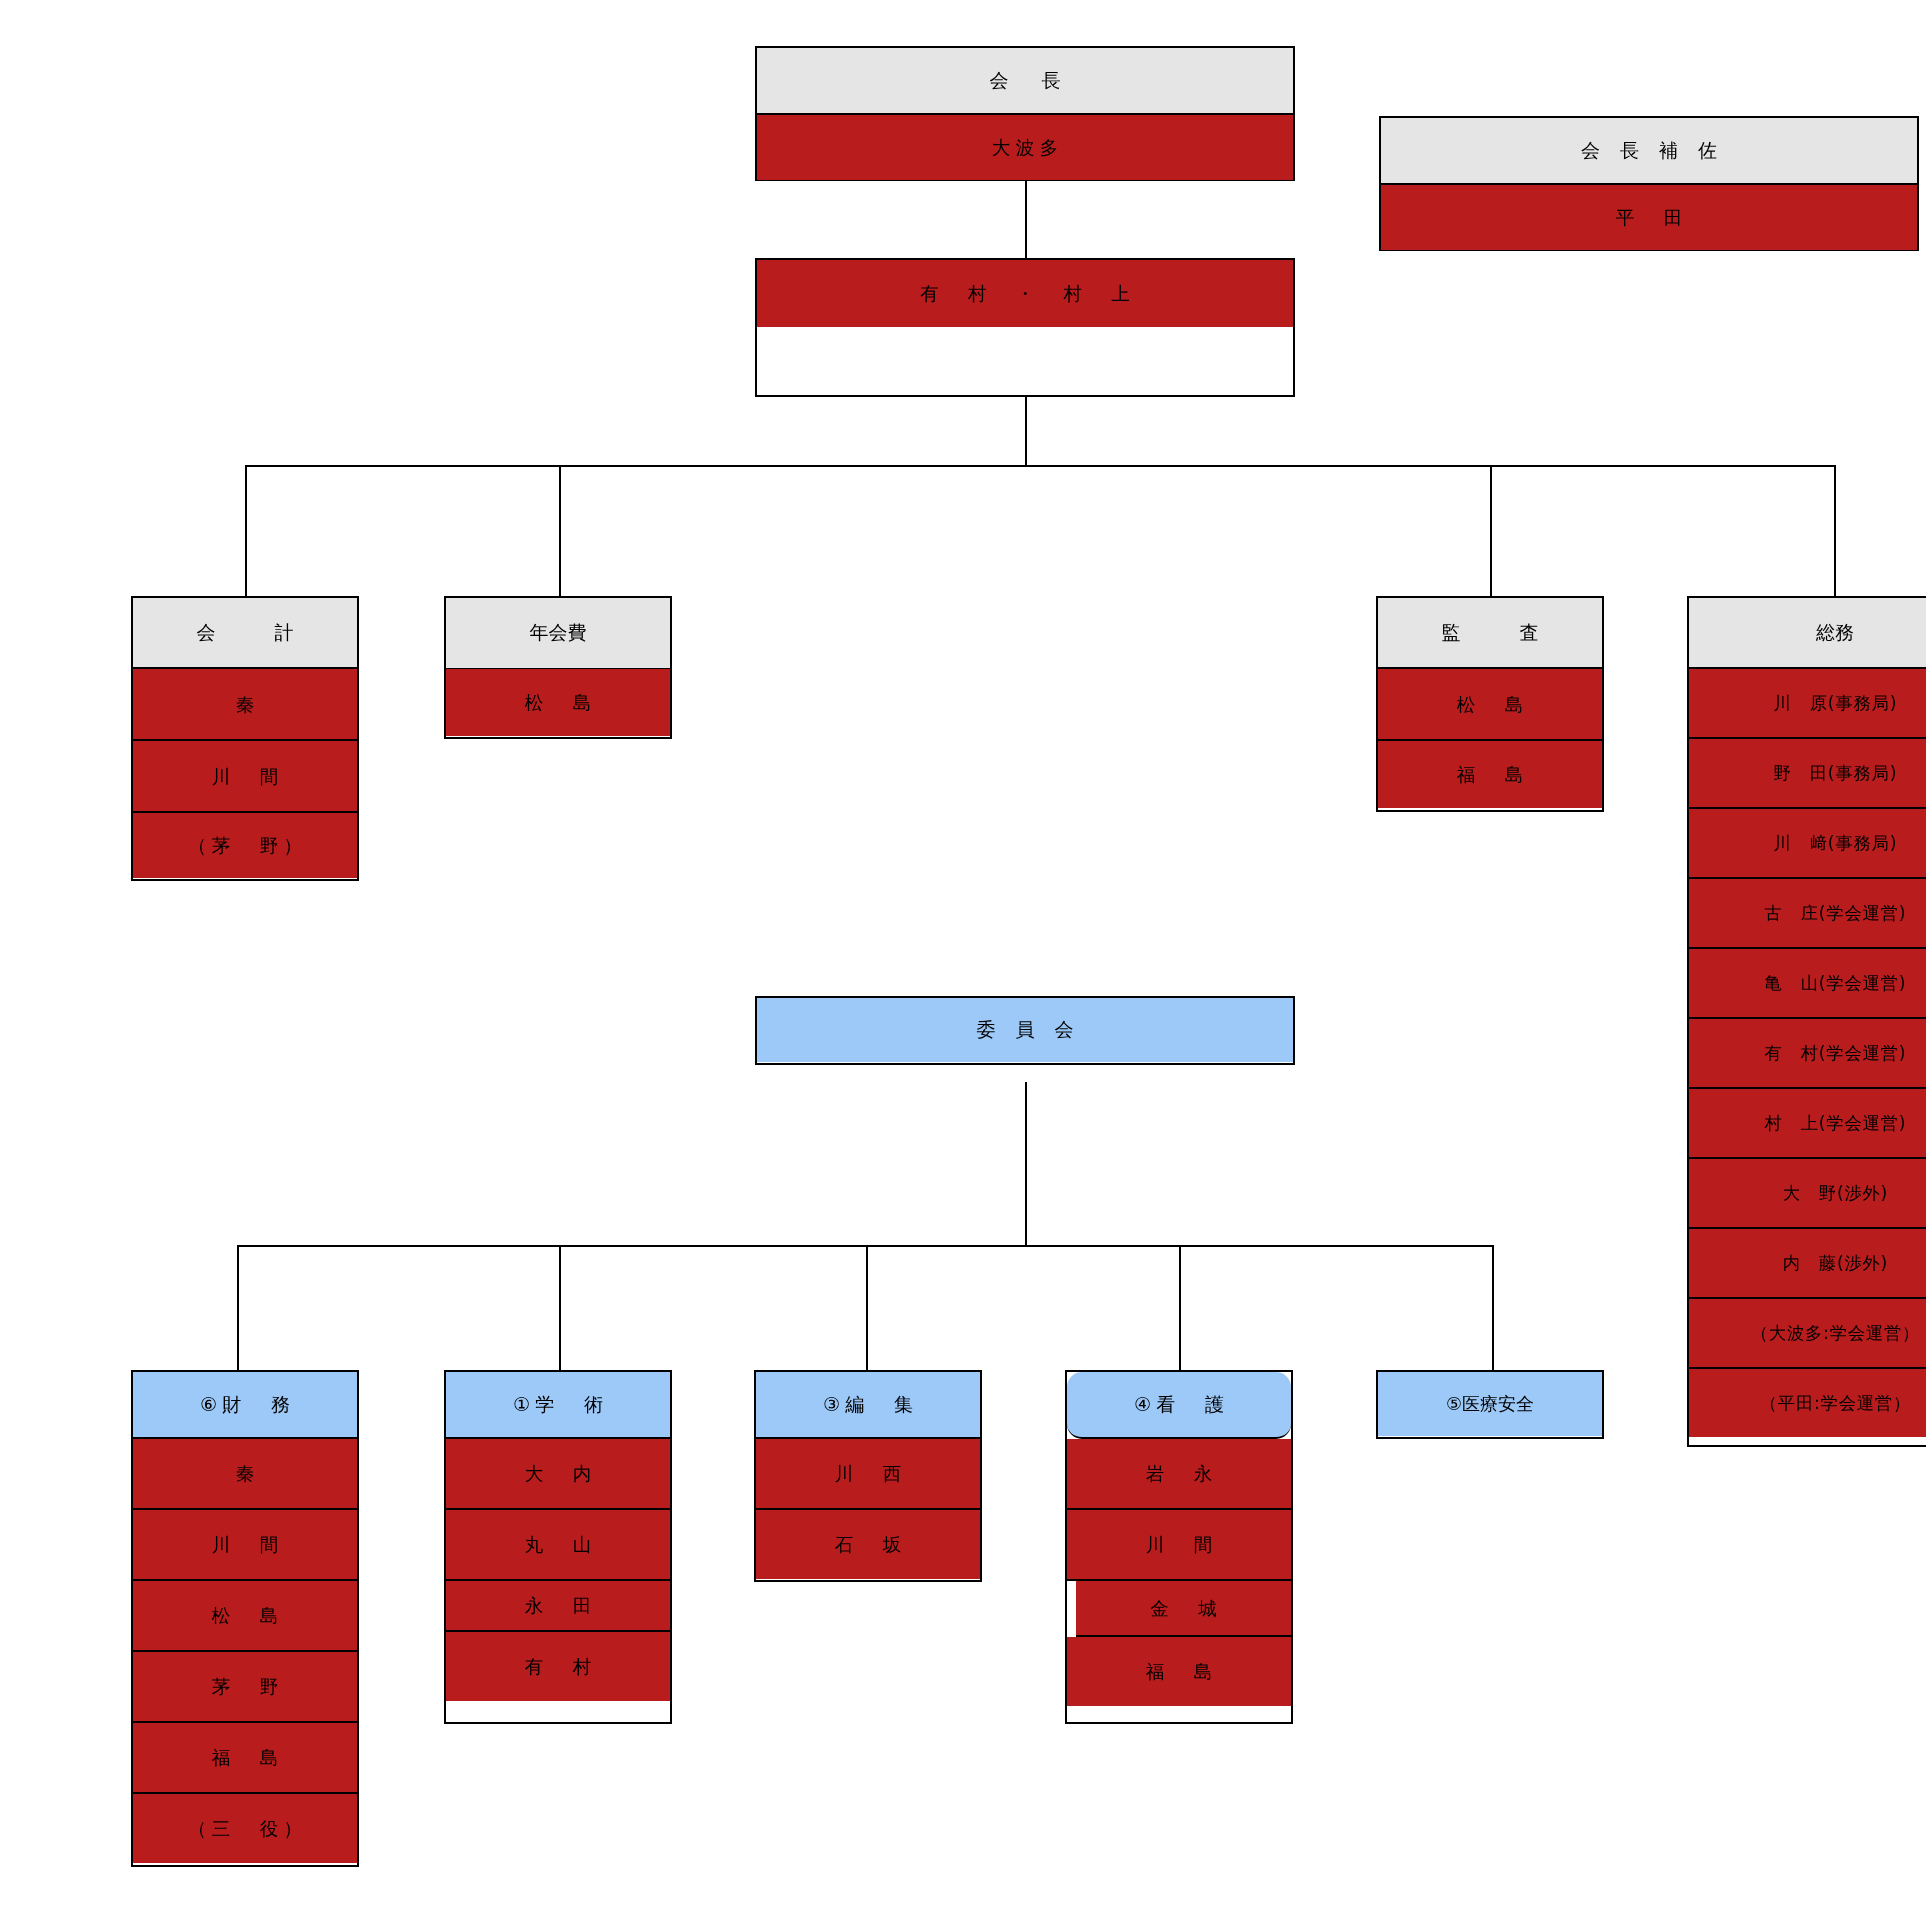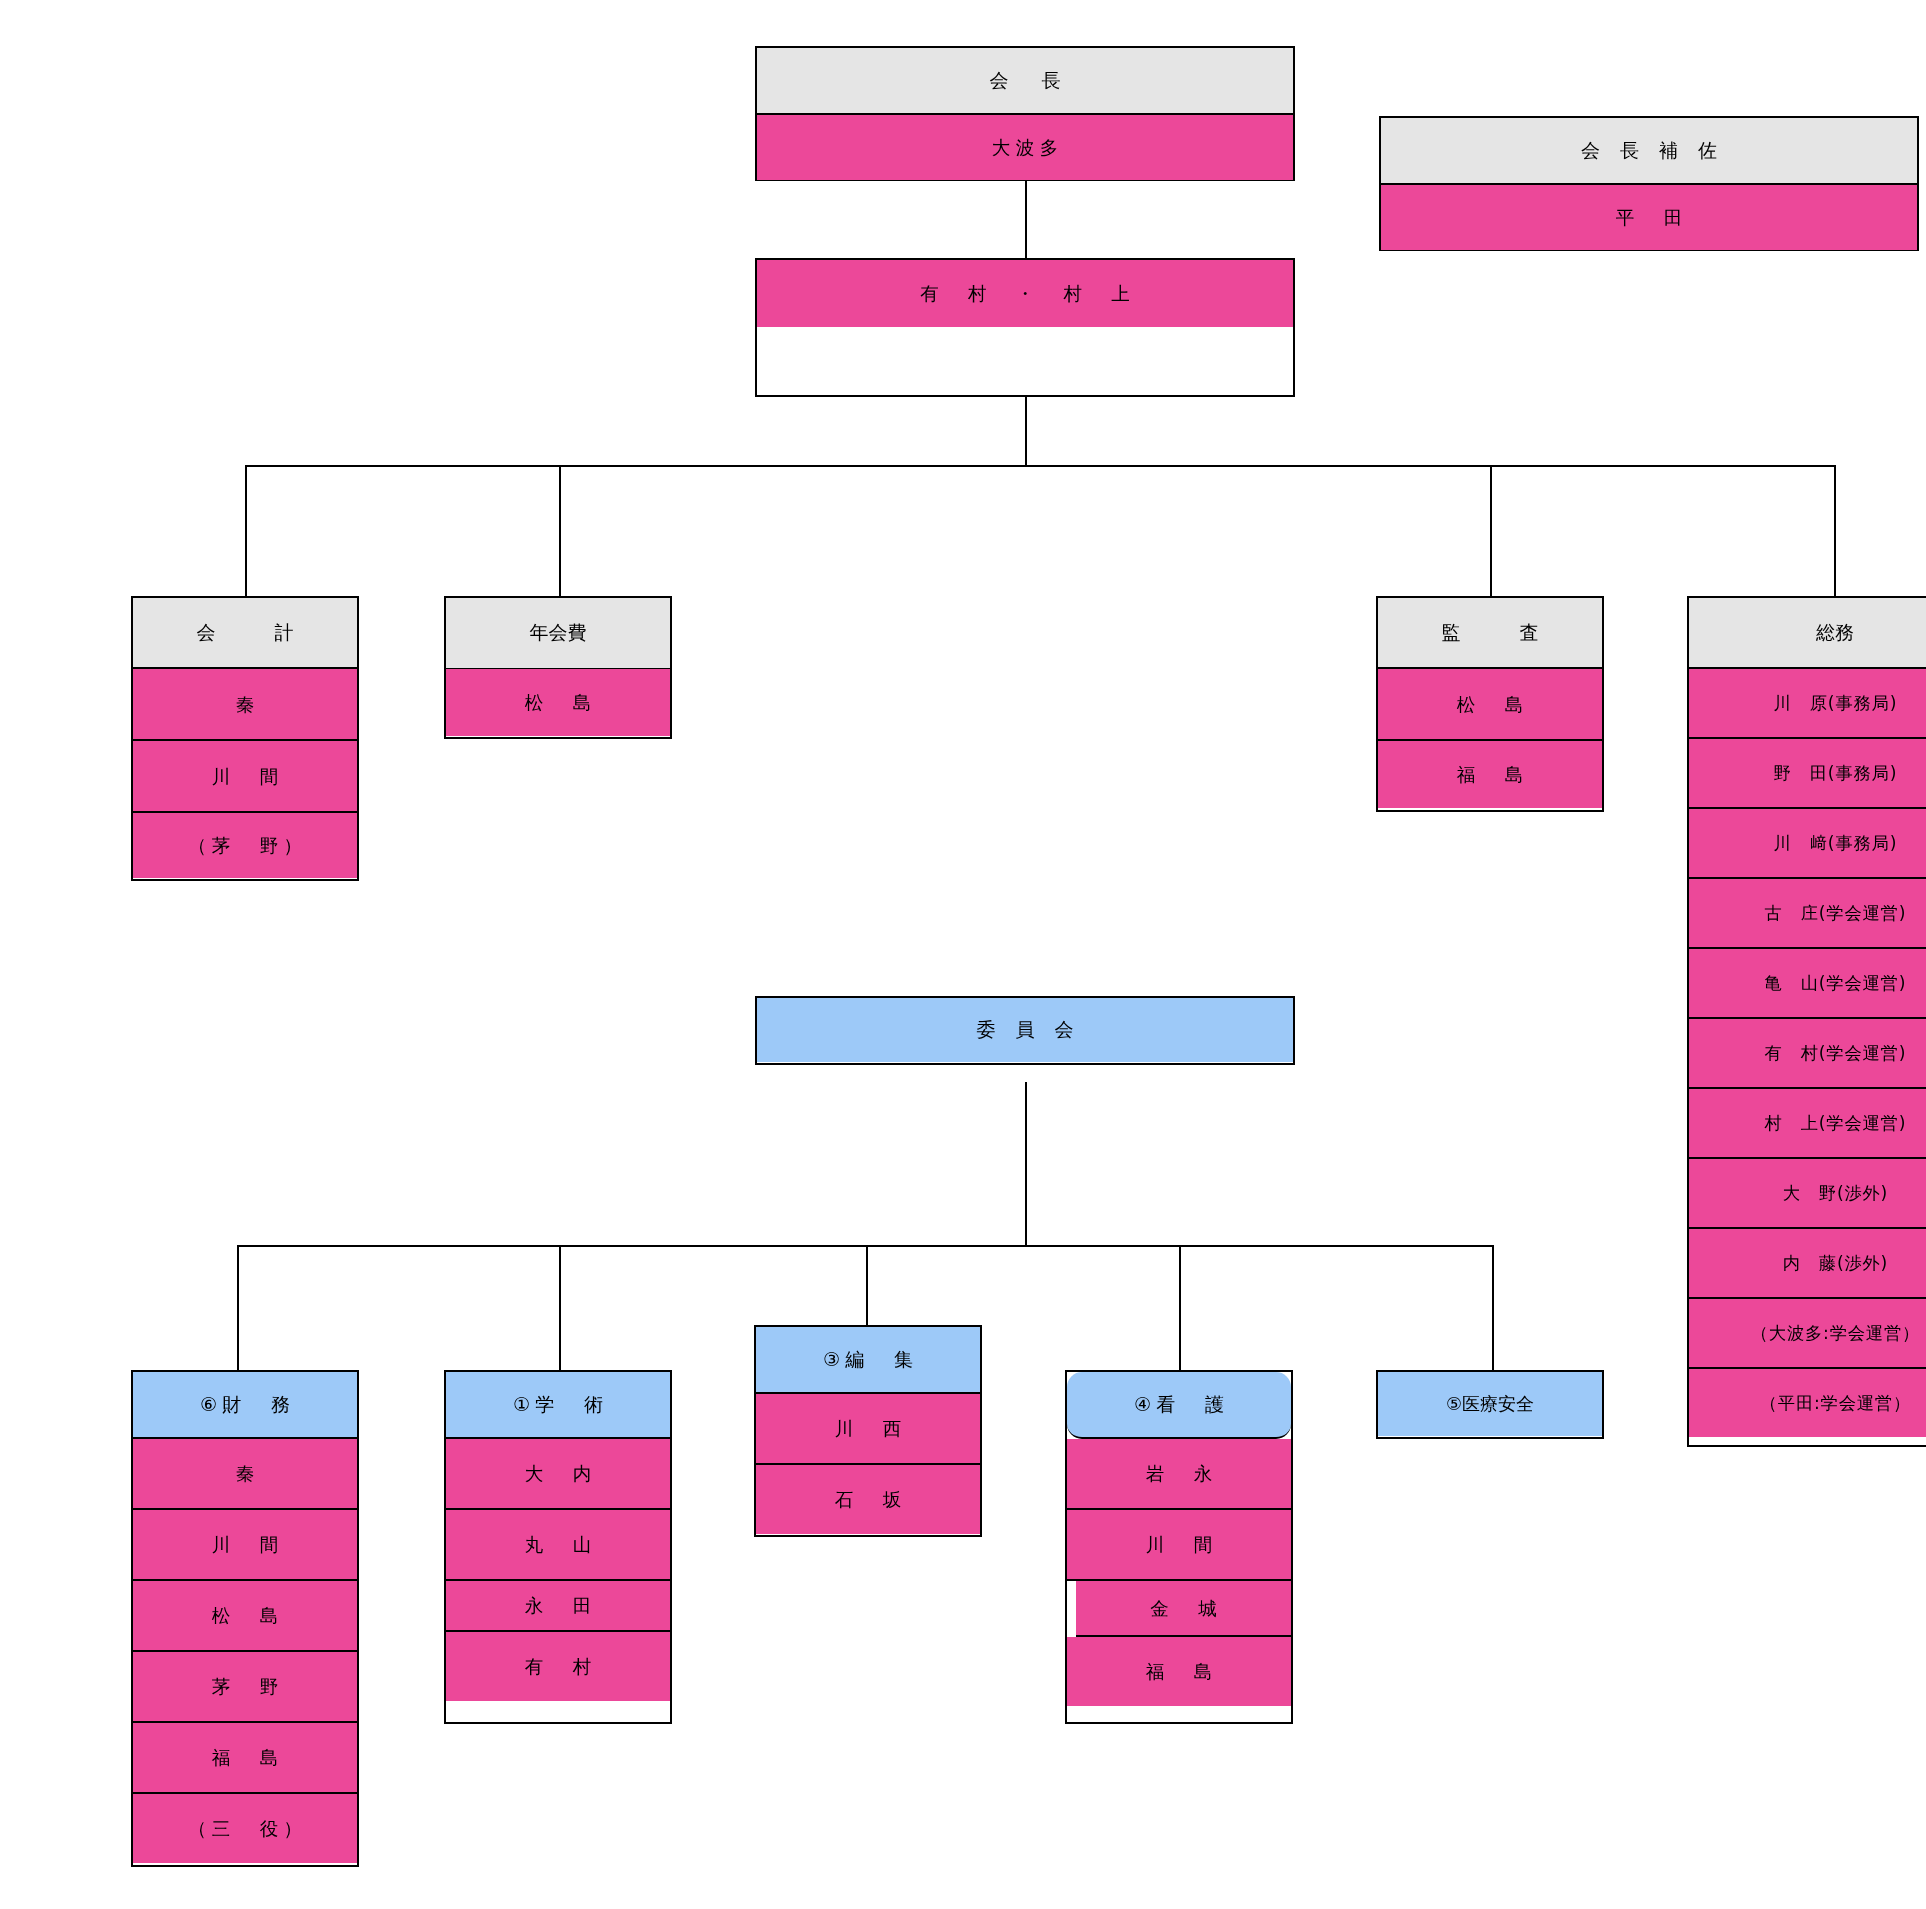--- a/index.html
+++ b/index.html
@@ -42,21 +42,21 @@
   .ohead.lastrow { border-bottom: none; }
   .orow {
     box-sizing: border-box;
     border-bottom: 2.7px solid #000000;
     display: flex;
     align-items: center;
     justify-content: center;
     font-size: 18.5px;
     letter-spacing: 5.4px;
     text-indent: 5.4px;
-    background: #ec4899;
+    background: #b91c1c;
     color: #000000;
     white-space: nowrap;
   }
   .orow.tight { letter-spacing: 0.8px; text-indent: 0.8px; font-size: 17.3px; }
   .orow:last-child { border-bottom: none; }
 
   
   .fill-lav  { background: #e5e5e5; }
   .fill-blue { background: #9dc9f8; }
 
@@ -158,21 +158,21 @@
   </div>
 
   <div class="obox" style="left:444px; top:1370px; width:228px; height:354px;">
     <div class="ohead fill-blue nosp" style="height:67px; letter-spacing:5.4px; text-indent:5.4px;">①学　術</div>
     <div class="orow" style="height:71px;">大　内</div>
     <div class="orow" style="height:71px;">丸　山</div>
     <div class="orow" style="height:51px;">永　田</div>
     <div class="orow" style="height:69px;">有　村</div>
   </div>
 
-  <div class="obox" style="left:754px; top:1325px; width:228px; height:212px;">
+  <div class="obox" style="left:754px; top:1370px; width:228px; height:212px;">
     <div class="ohead fill-blue nosp" style="height:67px; letter-spacing:5.4px; text-indent:5.4px;">③編　集</div>
     <div class="orow" style="height:71px;">川　西</div>
     <div class="orow" style="height:69px;">石　坂</div>
   </div>
 
   <div class="obox" style="left:1065px; top:1370px; width:228px; height:354px;">
     <div class="ohead fill-blue nosp" style="height:67px; letter-spacing:5.4px; text-indent:5.4px;border-radius:15px;">④看　護</div>
     <div class="orow" style="height:71px;">岩　永</div>
     <div class="orow" style="height:71px;">川　間</div>
     <div class="orow" style="height:56px;margin-left:9px;">金　城</div>

